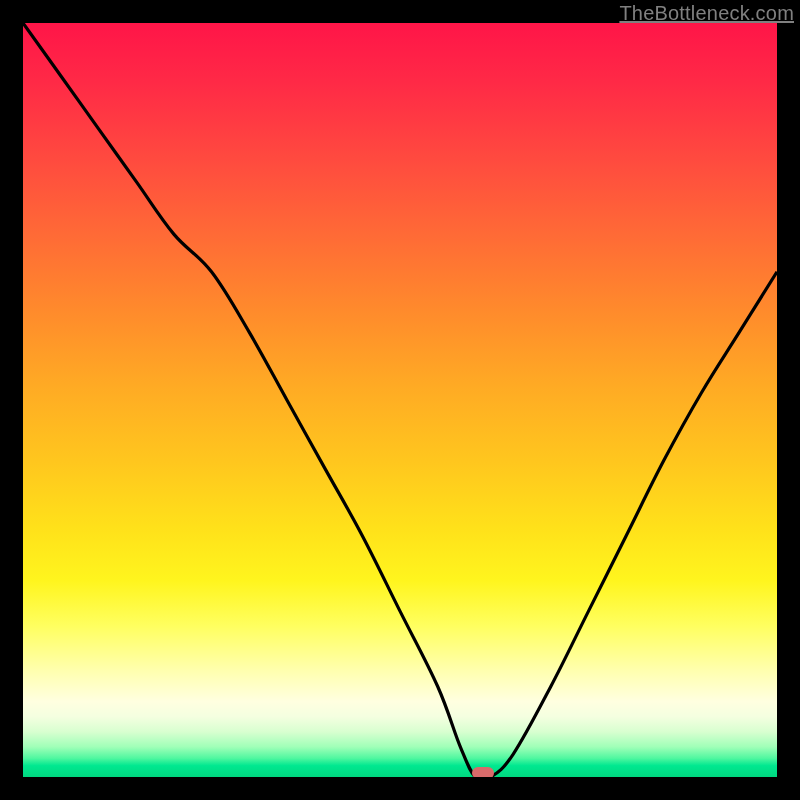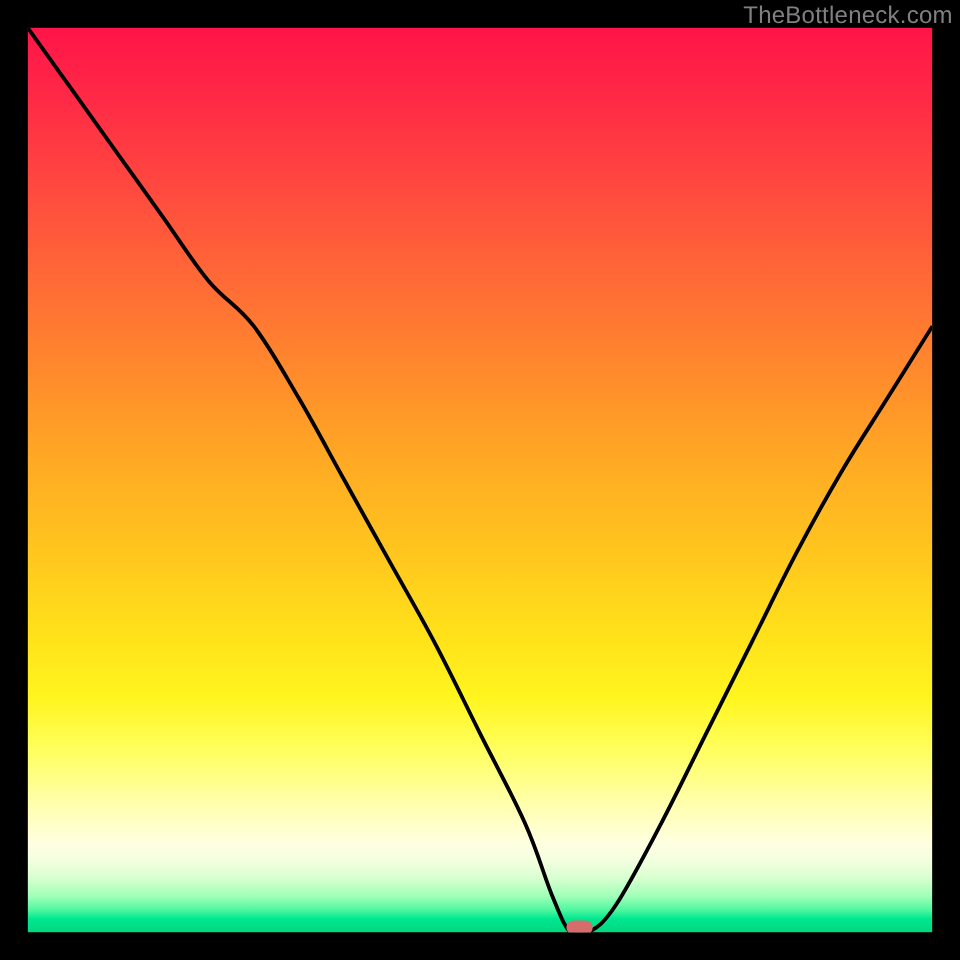--- a/index.html
+++ b/index.html
@@ -50,20 +50,21 @@
   }
   .watermark {
     position: absolute;
     top: 2px;
     right: 6px;
     color: #808080;
     font-family: Arial, Helvetica, sans-serif;
     font-size: 20px;
     letter-spacing: 0.2px;
     user-select: none;
+    text-decoration: underline;
   }
   svg.curve {
     position: absolute;
     inset: 0;
   }
   .marker {
     position: absolute;
     width: 22px;
     height: 12px;
     border-radius: 6px;

